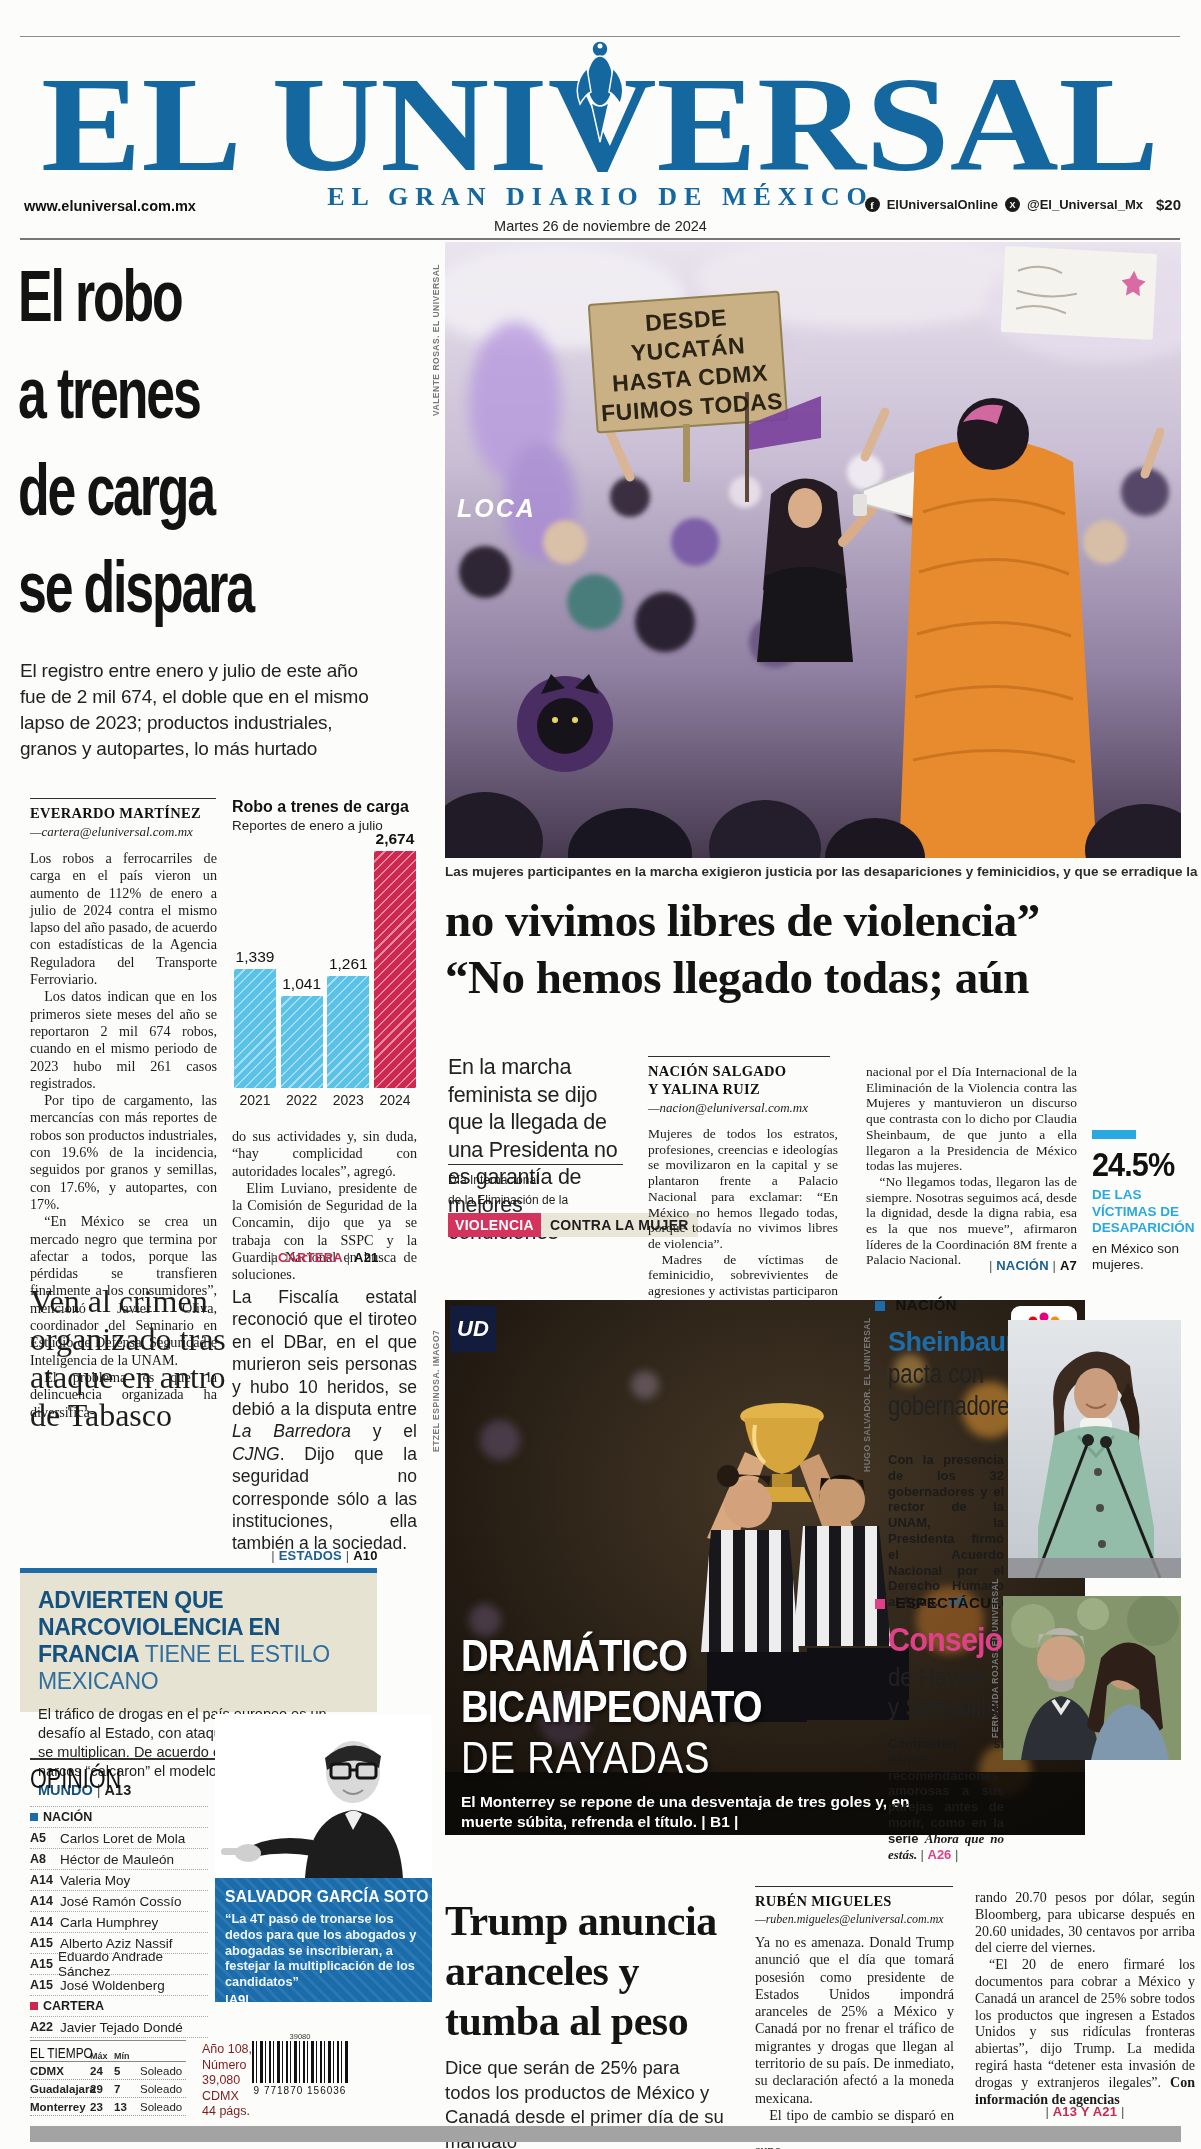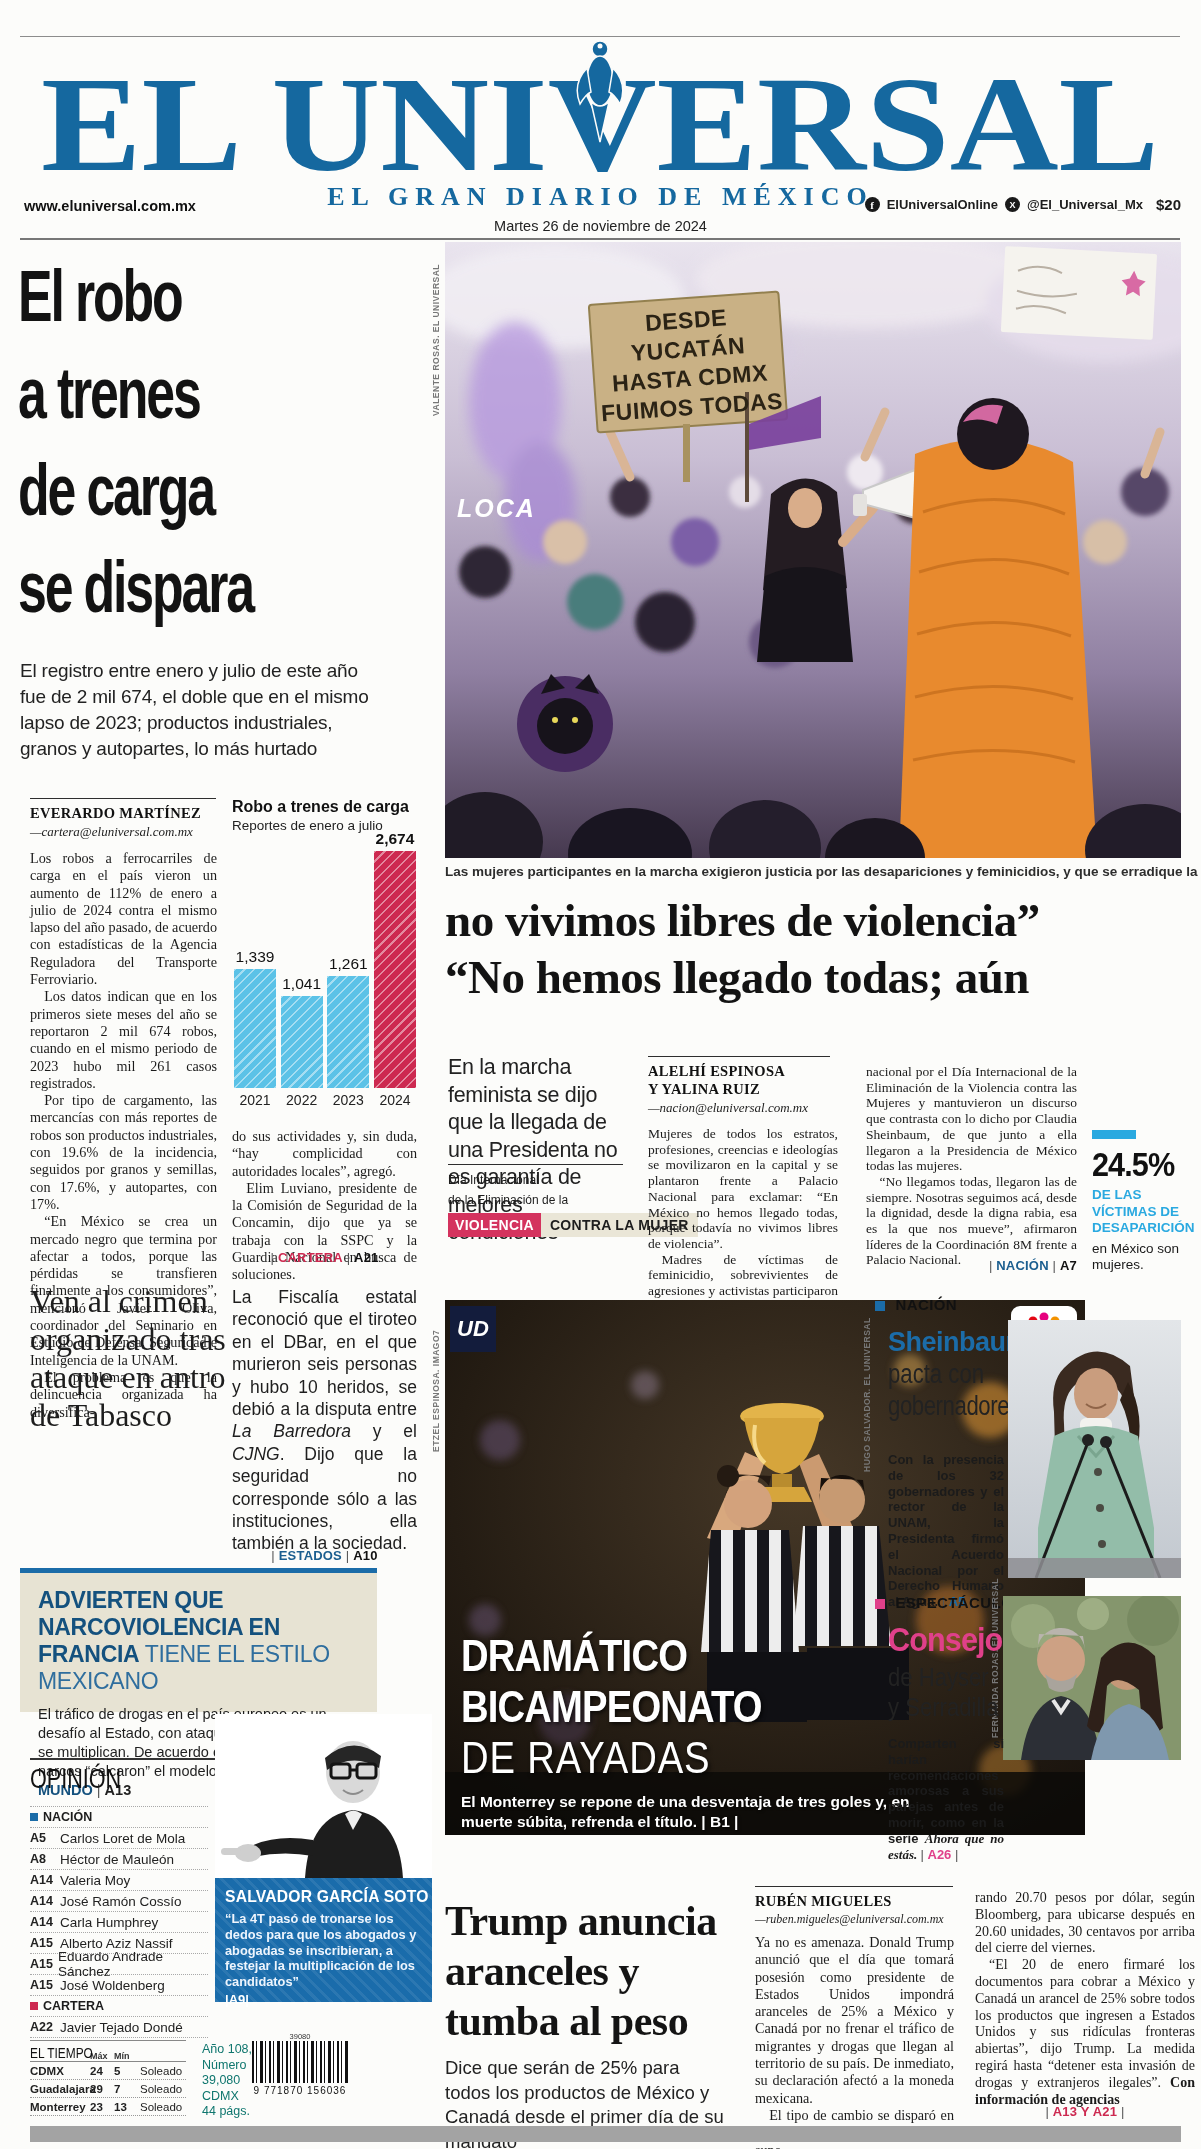--- a/index.html
+++ b/index.html
@@ -259,21 +259,21 @@
   <div class="abs" style="left:448px;top:1171px;font-size:12px;line-height:19.5px;color:#1d1d1d;">
     <div>Día Internacional</div>
     <div>de la Eliminación de la</div>
   </div>
   <div class="abs" style="left:448px;top:1213px;display:inline-flex;">
     <span style="background:#d4335e;color:#fff;font:bold 14px/16px 'Liberation Sans',sans-serif;padding:4px 7px;letter-spacing:.3px;">VIOLENCIA</span>
     <span style="background:#eae6d7;color:#1d1d1d;font:bold 14px/16px 'Liberation Sans',sans-serif;padding:4px 9px;letter-spacing:.3px;">CONTRA LA MUJER</span>
   </div>
 
   <div class="abs brule" style="left:648px;top:1056px;width:182px;"></div>
-  <div class="abs bylineName" style="left:648px;top:1062px;">ALELHÍ ESPINOSA</div>
+  <div class="abs bylineName" style="left:648px;top:1062px;">NACIÓN SALGADO</div>
   <div class="abs bylineName" style="left:648px;top:1080px;">Y YALINA RUIZ</div>
   <div class="abs bylineMail" style="left:648px;top:1100px;">—nacion@eluniversal.com.mx</div>
 
   <div class="abs bodyS2" style="left:648px;top:1126px;width:190px;">Mujeres de todos los estratos, profesiones, creencias e ideologías se movilizaron en la capital y se plantaron frente a Palacio Nacional para exclamar: “En México no hemos llegado todas, porque todavía no vivimos libres de violencia”.
   Madres de víctimas de feminicidio, sobrevivientes de agresiones y activistas participaron en la marcha</div>
   <div class="abs bodyS2" style="left:866px;top:1064px;width:211px;">nacional por el Día Internacional de la Eliminación de la Violencia contra las Mujeres y mantuvieron un discurso que contrasta con lo dicho por Claudia Sheinbaum, de que junto a ella llegaron a la Presidencia de México todas las mujeres.
   “No llegamos todas, llegaron las de siempre. Nosotras seguimos acá, desde la dignidad, desde la digna rabia, esa es la que nos mueve”, afirmaron líderes de la Coordinación 8M frente a Palacio Nacional.</div>
 
   <div class="abs kick" style="left:866px;top:1258px;width:211px;text-align:right;padding-right:8px;">
     <span class="pipe">| </span><span class="sec-blue">NACIÓN</span><span class="pipe"> | </span><span>A7</span>
@@ -552,21 +552,21 @@
         <span style="font-weight:400;">Soleado</span>
     </div>
     <div class="wx-row">
       <span>Monterrey</span>
         <span>23</span>
         <span>13</span>
         <span style="font-weight:400;">Soleado</span>
     </div>
   </div>
 
-  <div class="abs" style="left:202px;top:2042px;font:12.5px/15.5px 'Liberation Sans',sans-serif;color:#0f766e;">
+  <div class="abs" style="left:202px;top:2042px;font:12.5px/15.5px 'Liberation Sans',sans-serif;color:#7f1d1d;">
     <div>Año 108,</div>
       <div>Número</div>
       <div>39,080</div>
     <div>CDMX</div>
       <div>44 págs.</div>
   </div>
   <div class="abs" style="left:252px;top:2032px;width:96px;text-align:center;font:7.5px 'Liberation Sans',sans-serif;color:#333;">39080</div>
   <div class="abs" style="left:252px;top:2041px;width:96px;height:42px;background:
        repeating-linear-gradient(90deg,#111 0 2px,#fff 2px 4px,#111 4px 5px,#fff 5px 8px,#111 8px 11px,#fff 11px 13px,#111 13px 14px,#fff 14px 17px);"></div>
   <div class="abs" style="left:252px;top:2085px;width:96px;text-align:center;font:10px 'Liberation Sans',sans-serif;color:#111;letter-spacing:1px;white-space:nowrap;">9 771870 156036</div>

